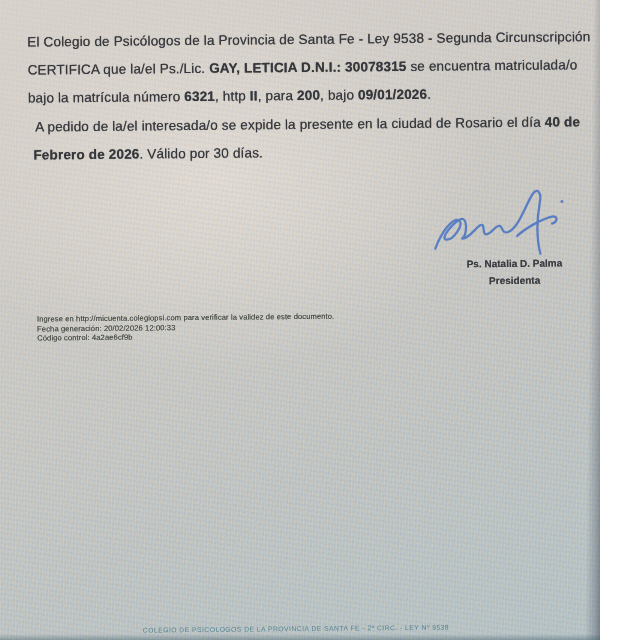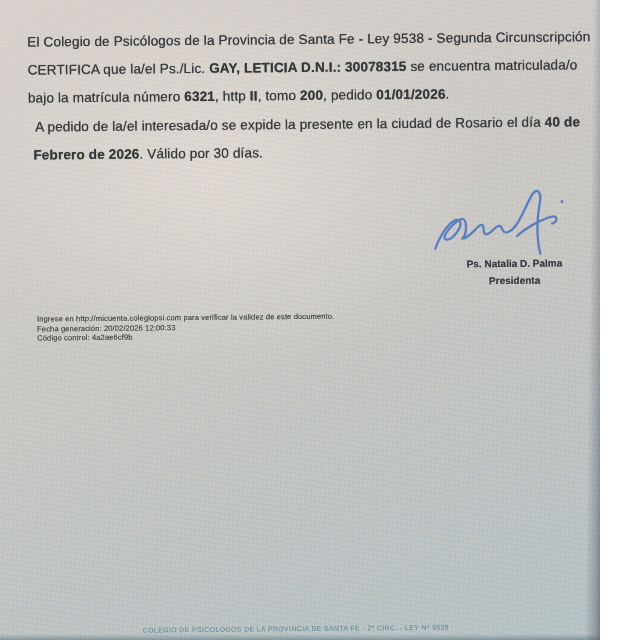--- a/index.html
+++ b/index.html
@@ -124,21 +124,21 @@
   <div class="moire-b"></div>
   <div class="moire-c"></div>
   <div class="haze"></div>
 
   <div class="doc">
 
     <div class="cert-line l1"><span>El Colegio de Psicólogos de la Provincia de Santa Fe - Ley 9538 - Segunda Circunscripción</span></div>
 
     <div class="cert-line l2"><span>CERTIFICA que la/el Ps./Lic. </span><span class="b">GAY, LETICIA D.N.I.: 30078315</span><span> se encuentra matriculada/o</span></div>
 
-    <div class="cert-line l3"><span>bajo la matrícula número </span><span class="b">6321</span><span>, http </span><span class="b">II</span><span>, tomo </span><span class="b">200</span><span>, pedido </span><span class="b">01/01/2026</span><span>.</span></div>
+    <div class="cert-line l3"><span>bajo la matrícula número </span><span class="b">6321</span><span>, http </span><span class="b">II</span><span>, para </span><span class="b">200</span><span>, bajo </span><span class="b">09/01/2026</span><span>.</span></div>
 
     <div class="cert-line l4"><span>A pedido de la/el interesada/o se expide la presente en la ciudad de Rosario el día </span><span class="b">40 de</span></div>
 
     <div class="cert-line l5"><span class="b">Febrero de 2026</span><span>. Válido por 30 días.</span></div>
 
     <div class="signature-wrap">
       <svg width="152" height="80" viewBox="0 0 152 80">
         <g stroke="#4a74c2" stroke-width="2.3" fill="none" stroke-linecap="round" stroke-linejoin="round" opacity="0.88">
           <path d="M 6 66
                    C 12 50, 24 34, 30 38

